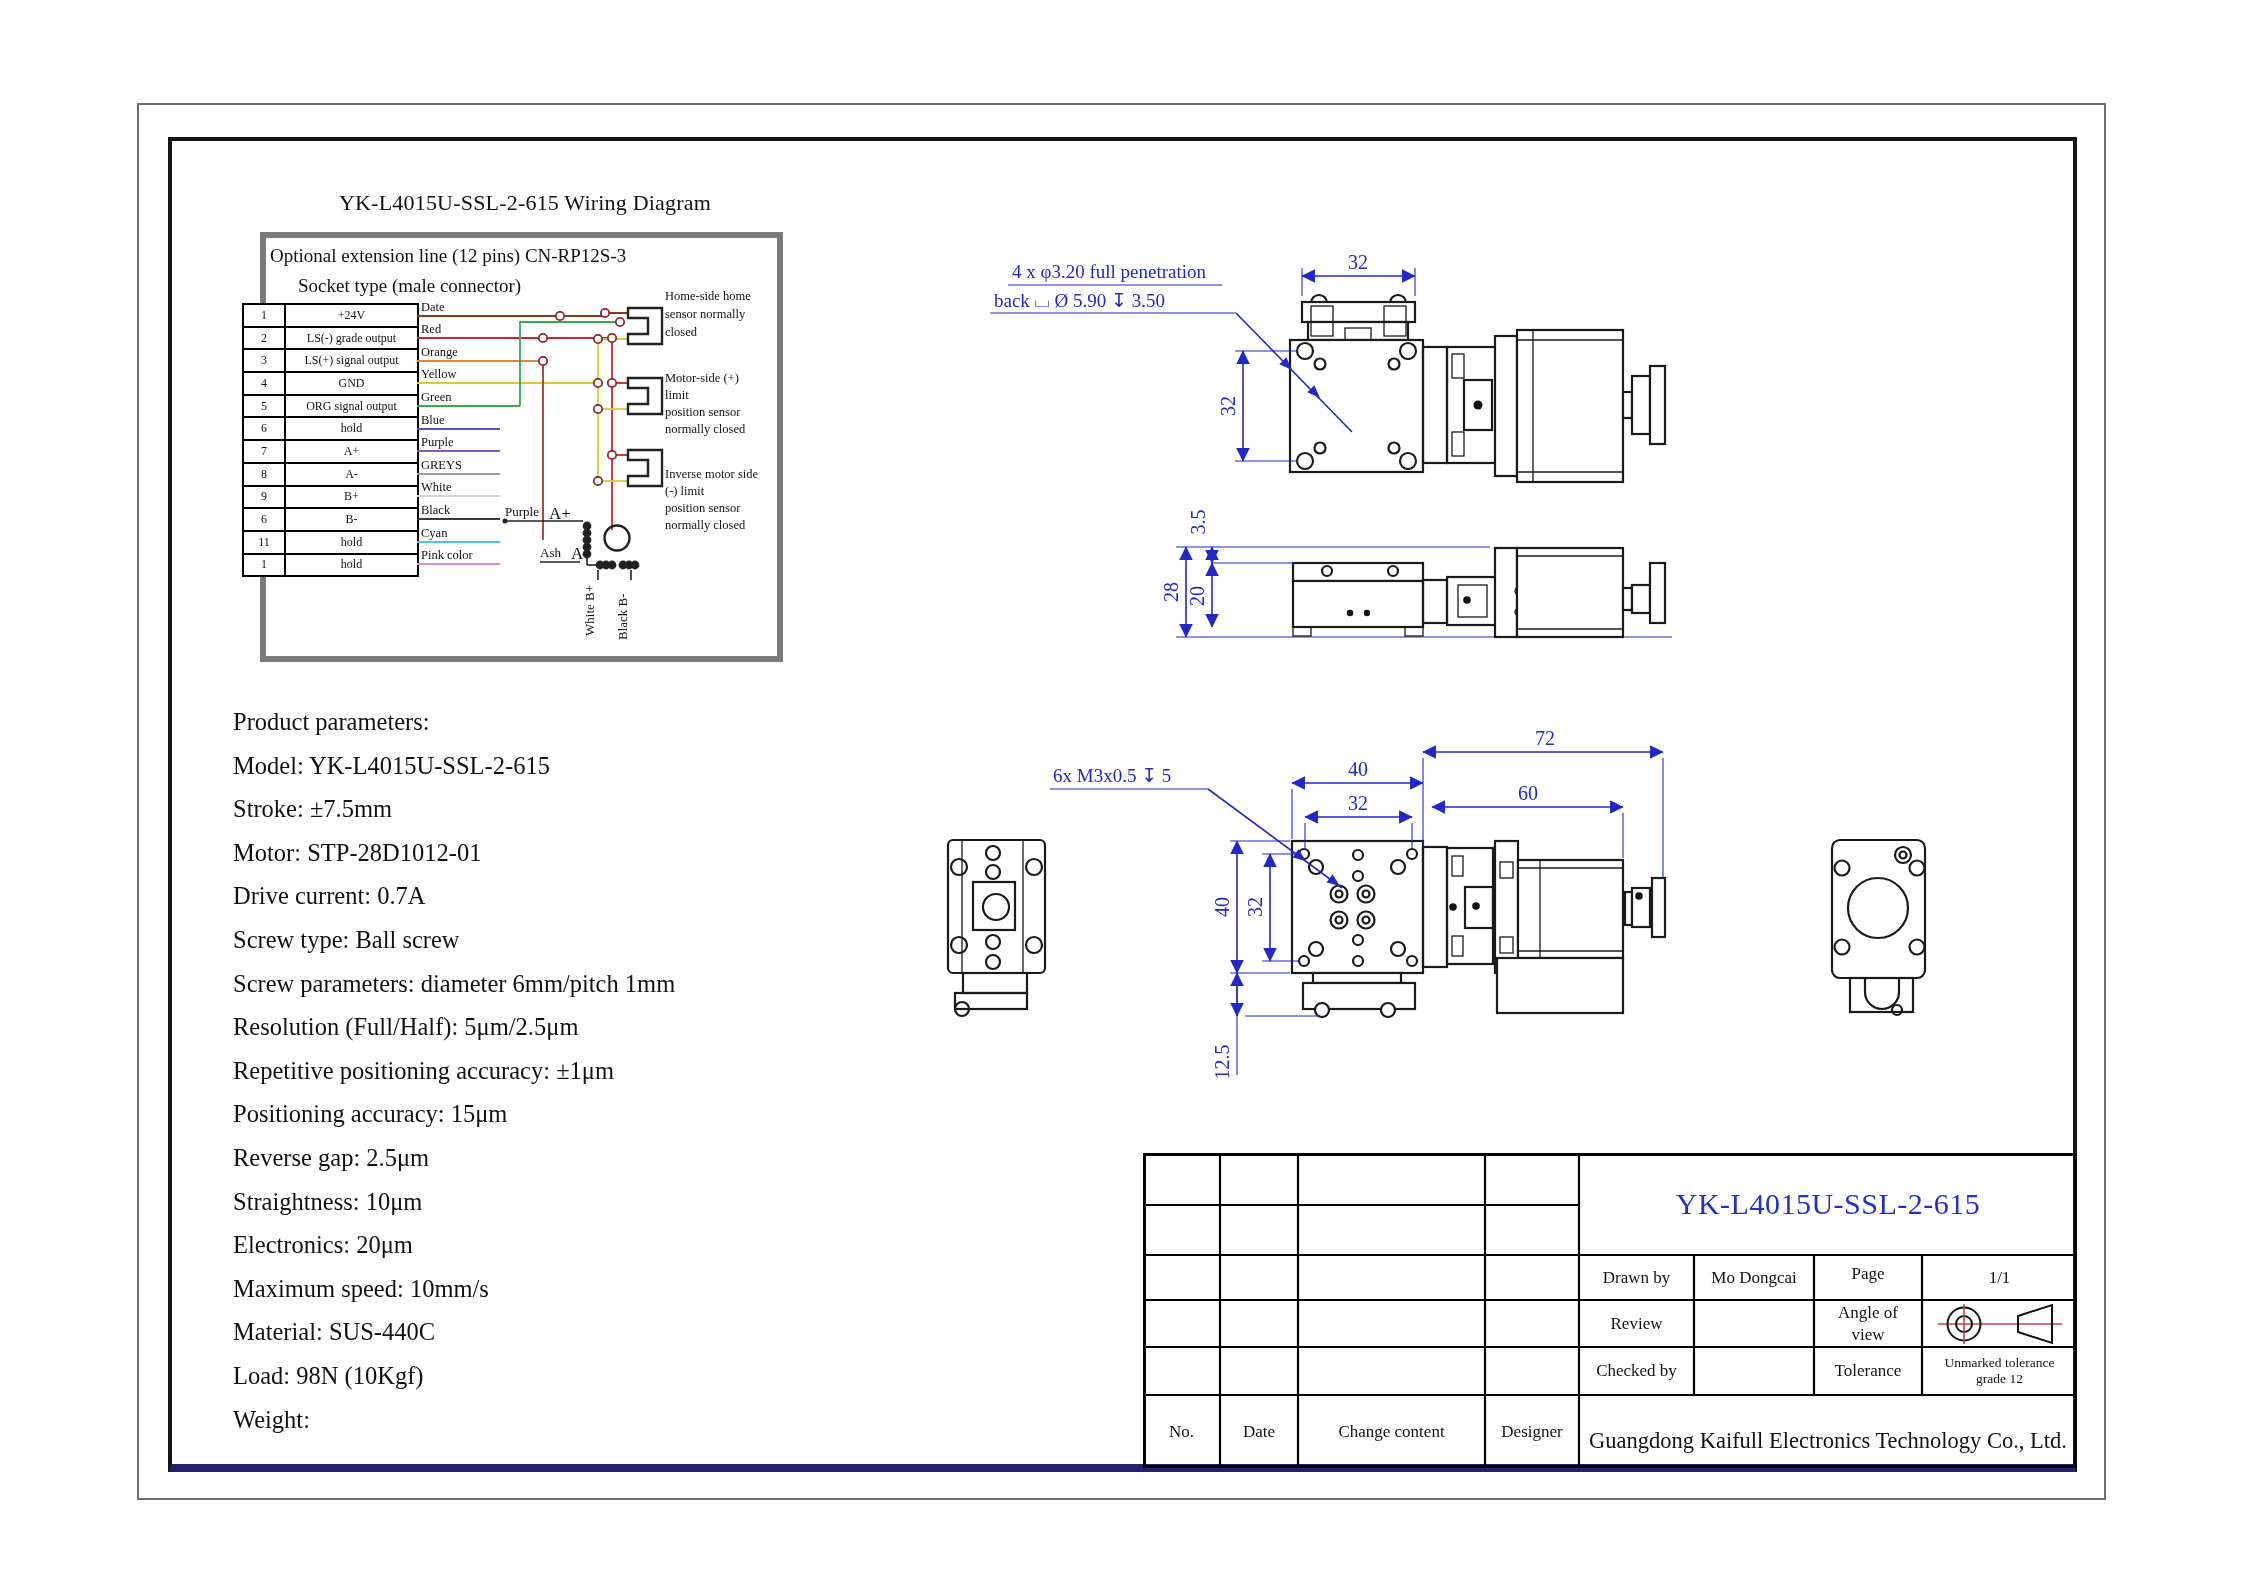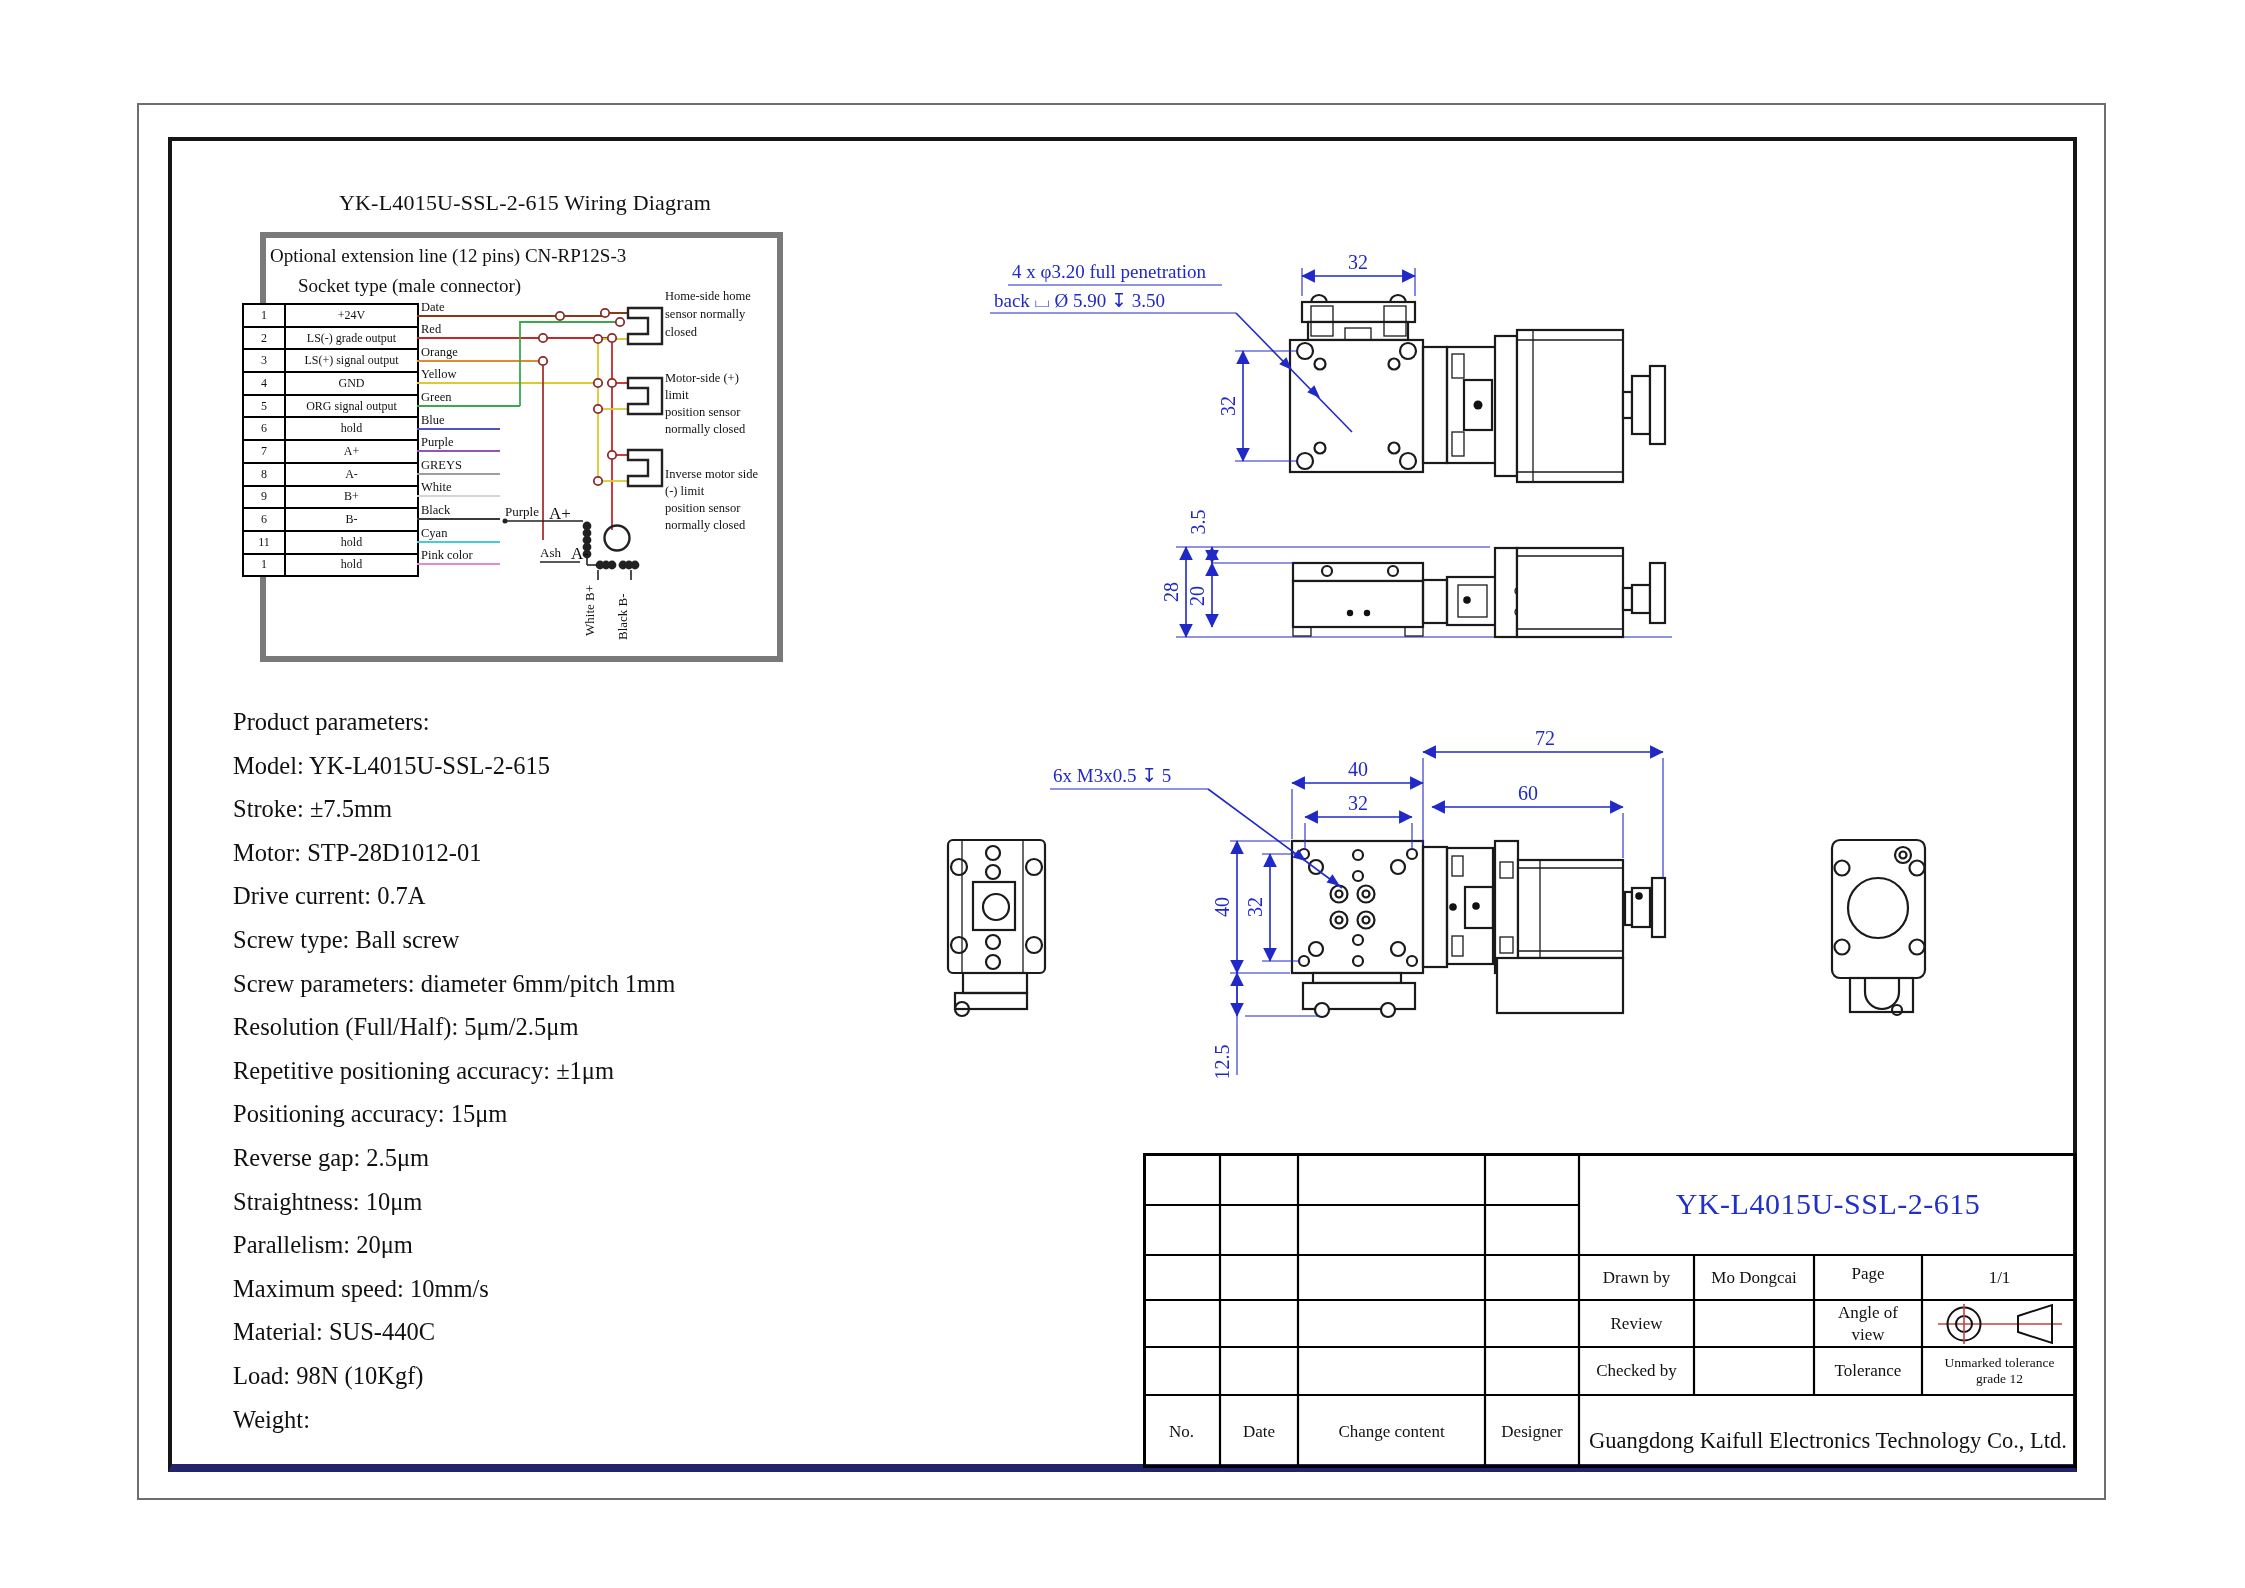--- a/index.html
+++ b/index.html
@@ -220,21 +220,21 @@
   <div>Stroke: ±7.5mm</div>
   <div>Motor: STP-28D1012-01</div>
   <div>Drive current: 0.7A</div>
   <div>Screw type: Ball screw</div>
   <div>Screw parameters: diameter 6mm/pitch 1mm</div>
   <div>Resolution (Full/Half): 5μm/2.5μm</div>
   <div>Repetitive positioning accuracy: ±1μm</div>
   <div>Positioning accuracy: 15μm</div>
   <div>Reverse gap: 2.5μm</div>
   <div>Straightness: 10μm</div>
-  <div>Parallelism: 20μm</div>
+  <div>Electronics: 20μm</div>
   <div>Maximum speed: 10mm/s</div>
   <div>Material: SUS-440C</div>
   <div>Load: 98N (10Kgf)</div>
   <div>Weight:</div>
 </div>
 
 <svg class="abs" style="left:900px;top:230px" width="1200" height="1030" viewBox="900 230 1200 1030">
   <defs>
     <marker id="ar" viewBox="0 0 10 10" refX="9.5" refY="5" markerWidth="8.5" markerHeight="8.5" orient="auto-start-reverse">
       <path d="M0,0 L10,5 L0,10 z" fill="#2128c8"></path>

